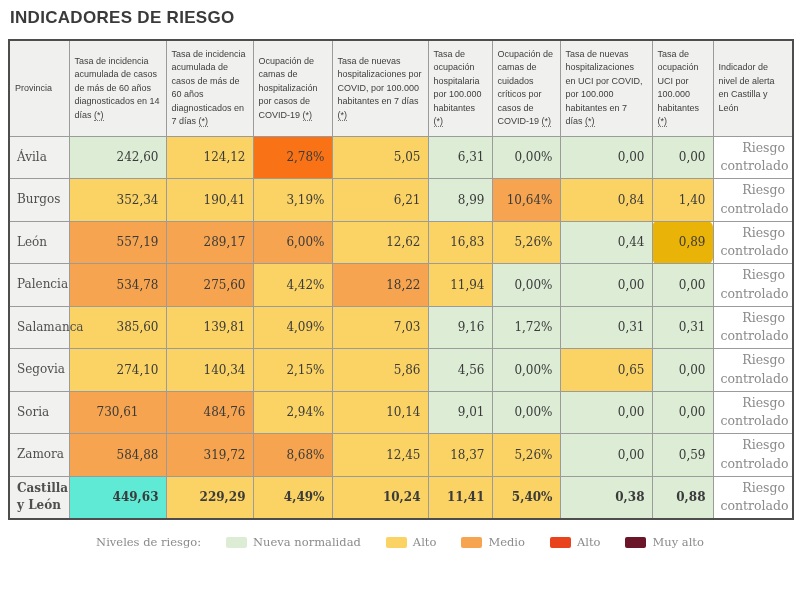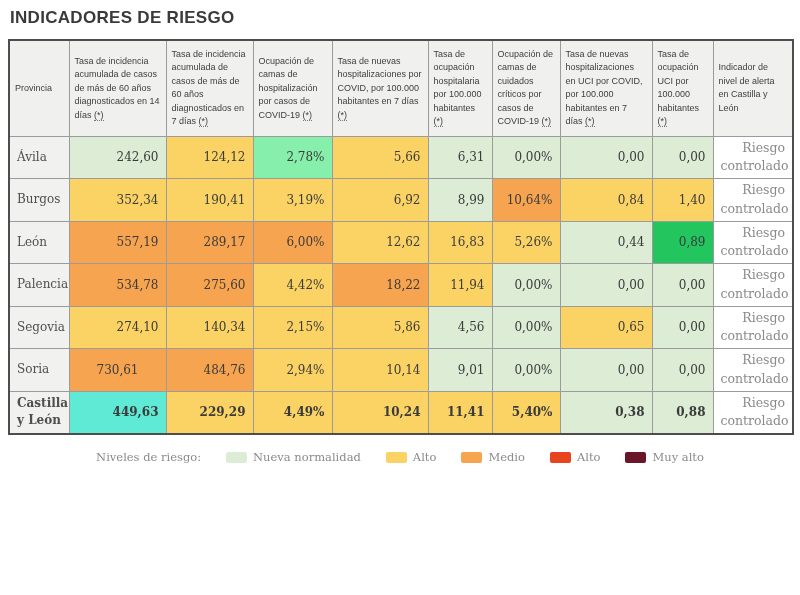--- a/index.html
+++ b/index.html
@@ -115,65 +115,77 @@
           <th><span>Tasa de nuevas hospitalizaciones en UCI por COVID, por 100.000 habitantes en 7 días</span> <span class="ast">(*)</span></th>
           <th><span>Tasa de ocupación UCI por 100.000 habitantes</span> <span class="ast">(*)</span></th>
           <th><span>Indicador de nivel de alerta en Castilla y León</span></th>
         </tr>
     </thead>
     <tbody id="table-body">
         <tr>
           <td class="prov">Ávila</td>
           <td class="val" style="background: rgb(220, 236, 213);">242,60</td>
           <td class="val" style="background: rgb(251, 211, 100); padding-left: 16px;">124,12</td>
-          <td class="val" style="background: #86efac;">2,78%</td>
-          <td class="val" style="background: rgb(251, 211, 100);">5,66</td>
+          <td class="val" style="background: #f97316;">2,78%</td>
+          <td class="val" style="background: rgb(251, 211, 100);">5,05</td>
           <td class="val" style="background: rgb(220, 236, 213);">6,31</td>
           <td class="val" style="background: rgb(220, 236, 213);">0,00%</td>
           <td class="val" style="background: rgb(220, 236, 213);">0,00</td>
           <td class="val" style="background: rgb(220, 236, 213);">0,00</td>
           <td class="alert">Riesgo controlado</td>
         </tr>
         <tr>
           <td class="prov">Burgos</td>
           <td class="val" style="background: rgb(251, 211, 100);">352,34</td>
           <td class="val" style="background: rgb(251, 211, 100);">190,41</td>
           <td class="val" style="background: rgb(251, 211, 100);">3,19%</td>
-          <td class="val" style="background: rgb(251, 211, 100);">6,92</td>
+          <td class="val" style="background: rgb(251, 211, 100);">6,21</td>
           <td class="val" style="background: rgb(220, 236, 213);">8,99</td>
           <td class="val" style="background: rgb(246, 164, 79);">10,64%</td>
           <td class="val" style="background: rgb(251, 211, 100);">0,84</td>
           <td class="val" style="background: rgb(251, 211, 100);">1,40</td>
           <td class="alert">Riesgo controlado</td>
         </tr>
         <tr>
           <td class="prov">León</td>
           <td class="val" style="background: rgb(246, 164, 79);">557,19</td>
           <td class="val" style="background: rgb(246, 164, 79);">289,17</td>
           <td class="val" style="background: rgb(246, 164, 79);">6,00%</td>
           <td class="val" style="background: rgb(251, 211, 100);">12,62</td>
           <td class="val" style="background: rgb(251, 211, 100);">16,83</td>
           <td class="val" style="background: rgb(251, 211, 100);">5,26%</td>
           <td class="val" style="background: rgb(220, 236, 213);">0,44</td>
-          <td class="val" style="background: #22c55e;">0,89</td>
+          <td class="val" style="background: #eab308; border-radius: 6px;">0,89</td>
           <td class="alert">Riesgo controlado</td>
         </tr>
         <tr>
           <td class="prov">Palencia</td>
           <td class="val" style="background: rgb(246, 164, 79);">534,78</td>
           <td class="val" style="background: rgb(246, 164, 79);">275,60</td>
           <td class="val" style="background: rgb(251, 211, 100);">4,42%</td>
           <td class="val" style="background: rgb(246, 164, 79);">18,22</td>
           <td class="val" style="background: rgb(251, 211, 100);">11,94</td>
           <td class="val" style="background: rgb(220, 236, 213);">0,00%</td>
           <td class="val" style="background: rgb(220, 236, 213);">0,00</td>
           <td class="val" style="background: rgb(220, 236, 213);">0,00</td>
           <td class="alert">Riesgo controlado</td>
         </tr>
         <tr>
+          <td class="prov">Salamanca</td>
+          <td class="val" style="background: rgb(251, 211, 100);">385,60</td>
+          <td class="val" style="background: rgb(251, 211, 100);">139,81</td>
+          <td class="val" style="background: rgb(251, 211, 100);">4,09%</td>
+          <td class="val" style="background: rgb(251, 211, 100);">7,03</td>
+          <td class="val" style="background: rgb(220, 236, 213);">9,16</td>
+          <td class="val" style="background: rgb(220, 236, 213);">1,72%</td>
+          <td class="val" style="background: rgb(220, 236, 213);">0,31</td>
+          <td class="val" style="background: rgb(220, 236, 213);">0,31</td>
+          <td class="alert">Riesgo controlado</td>
+        </tr>
+        <tr>
           <td class="prov">Segovia</td>
           <td class="val" style="background: rgb(251, 211, 100);">274,10</td>
           <td class="val" style="background: rgb(251, 211, 100);">140,34</td>
           <td class="val" style="background: rgb(251, 211, 100);">2,15%</td>
           <td class="val" style="background: rgb(251, 211, 100);">5,86</td>
           <td class="val" style="background: rgb(220, 236, 213);">4,56</td>
           <td class="val" style="background: rgb(220, 236, 213);">0,00%</td>
           <td class="val" style="background: rgb(251, 211, 100);">0,65</td>
           <td class="val" style="background: rgb(220, 236, 213);">0,00</td>
           <td class="alert">Riesgo controlado</td>
@@ -181,20 +193,32 @@
         <tr>
           <td class="prov">Soria</td>
           <td class="val" style="background: rgb(246, 164, 79); text-align: center;">730,61</td>
           <td class="val" style="background: rgb(246, 164, 79);">484,76</td>
           <td class="val" style="background: rgb(251, 211, 100);">2,94%</td>
           <td class="val" style="background: rgb(251, 211, 100);">10,14</td>
           <td class="val" style="background: rgb(220, 236, 213);">9,01</td>
           <td class="val" style="background: rgb(220, 236, 213);">0,00%</td>
           <td class="val" style="background: rgb(220, 236, 213);">0,00</td>
           <td class="val" style="background: rgb(220, 236, 213);">0,00</td>
+          <td class="alert">Riesgo controlado</td>
+        </tr>
+        <tr>
+          <td class="prov">Zamora</td>
+          <td class="val" style="background: rgb(246, 164, 79);">584,88</td>
+          <td class="val" style="background: rgb(246, 164, 79);">319,72</td>
+          <td class="val" style="background: rgb(246, 164, 79);">8,68%</td>
+          <td class="val" style="background: rgb(251, 211, 100);">12,45</td>
+          <td class="val" style="background: rgb(251, 211, 100);">18,37</td>
+          <td class="val" style="background: rgb(251, 211, 100);">5,26%</td>
+          <td class="val" style="background: rgb(220, 236, 213);">0,00</td>
+          <td class="val" style="background: rgb(220, 236, 213);">0,59</td>
           <td class="alert">Riesgo controlado</td>
         </tr>
         <tr class="total">
           <td class="prov">Castilla y León</td>
           <td class="val" style="background: #5eead4;">449,63</td>
           <td class="val" style="background: rgb(251, 211, 100);">229,29</td>
           <td class="val" style="background: rgb(251, 211, 100);">4,49%</td>
           <td class="val" style="background: rgb(251, 211, 100);">10,24</td>
           <td class="val" style="background: rgb(251, 211, 100);">11,41</td>
           <td class="val" style="background: rgb(251, 211, 100);">5,40%</td>

